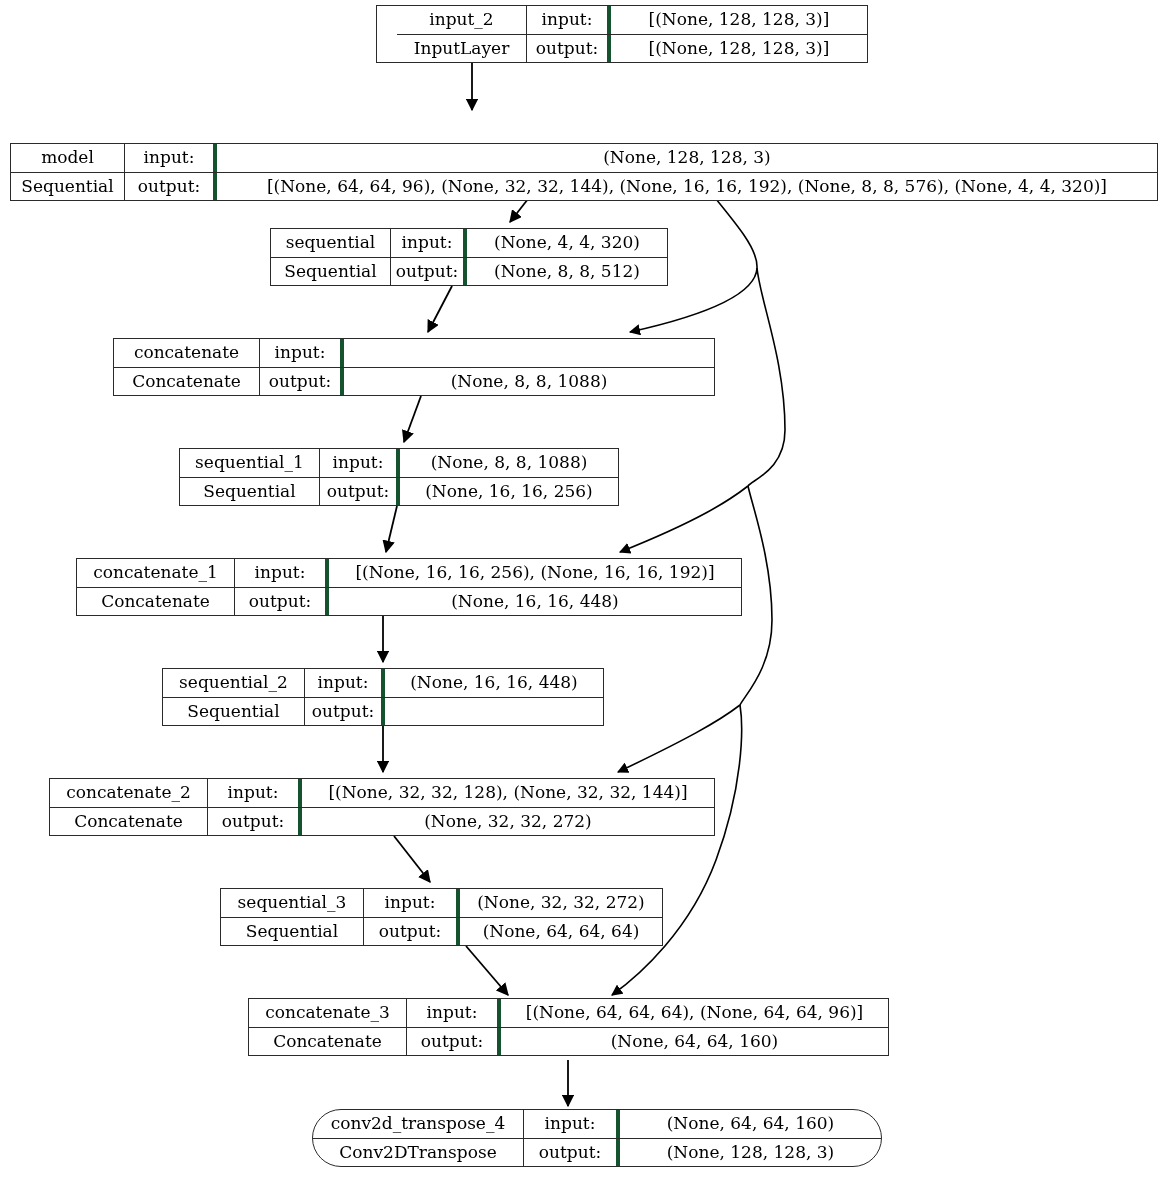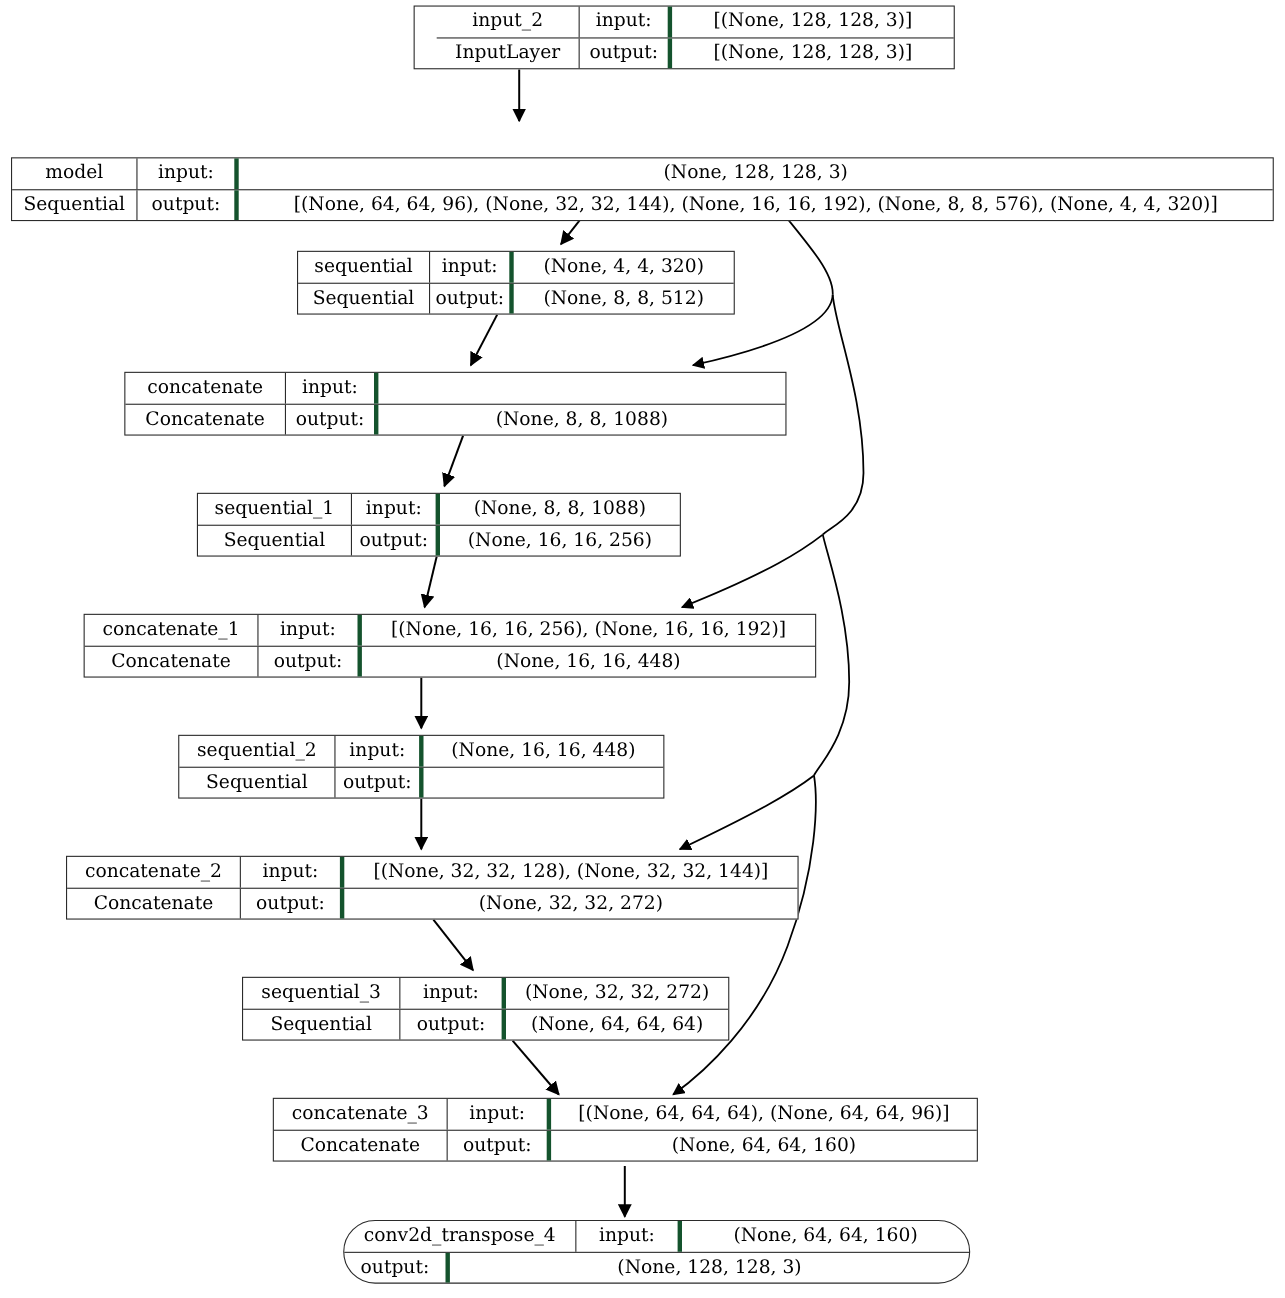--- a/index.html
+++ b/index.html
@@ -192,21 +192,21 @@
       <div class="cell name" style="width:142px;">sequential_2</div>
       <div class="cell io" style="width:80px;">input:</div>
       <div class="cell shape">(None, 16, 16, 448)</div>
     </div>
     <div class="node-row">
       <div class="cell name" style="width:142px;">Sequential</div>
       <div class="cell io" style="width:80px;">output:</div>
     </div>
   </div>
 
-  <div class="node" style="left:60px; top:778px; width:666px; height:58px;">
+  <div class="node" style="left:49px; top:778px; width:666px; height:58px;">
     <div class="node-row top">
       <div class="cell name" style="width:158px;">concatenate_2</div>
       <div class="cell io" style="width:94px;">input:</div>
       <div class="cell shape">[(None, 32, 32, 128), (None, 32, 32, 144)]</div>
     </div>
     <div class="node-row">
       <div class="cell name" style="width:158px;">Concatenate</div>
       <div class="cell io" style="width:94px;">output:</div>
       <div class="cell shape">(None, 32, 32, 272)</div>
     </div>
@@ -238,18 +238,19 @@
     </div>
   </div>
 
   <div class="node" style="left:312px; top:1109px; width:570px; height:58px;border-radius:29px;">
     <div class="node-row top">
       <div class="cell name" style="width:211px;">conv2d_transpose_4</div>
       <div class="cell io" style="width:96px;">input:</div>
       <div class="cell shape">(None, 64, 64, 160)</div>
     </div>
     <div class="node-row">
+      <div class="cell name" style="width:211px;">Conv2DTranspose</div>
       <div class="cell io" style="width:96px;">output:</div>
       <div class="cell shape">(None, 128, 128, 3)</div>
     </div>
   </div>
 
 </div>
 
 </body></html>

